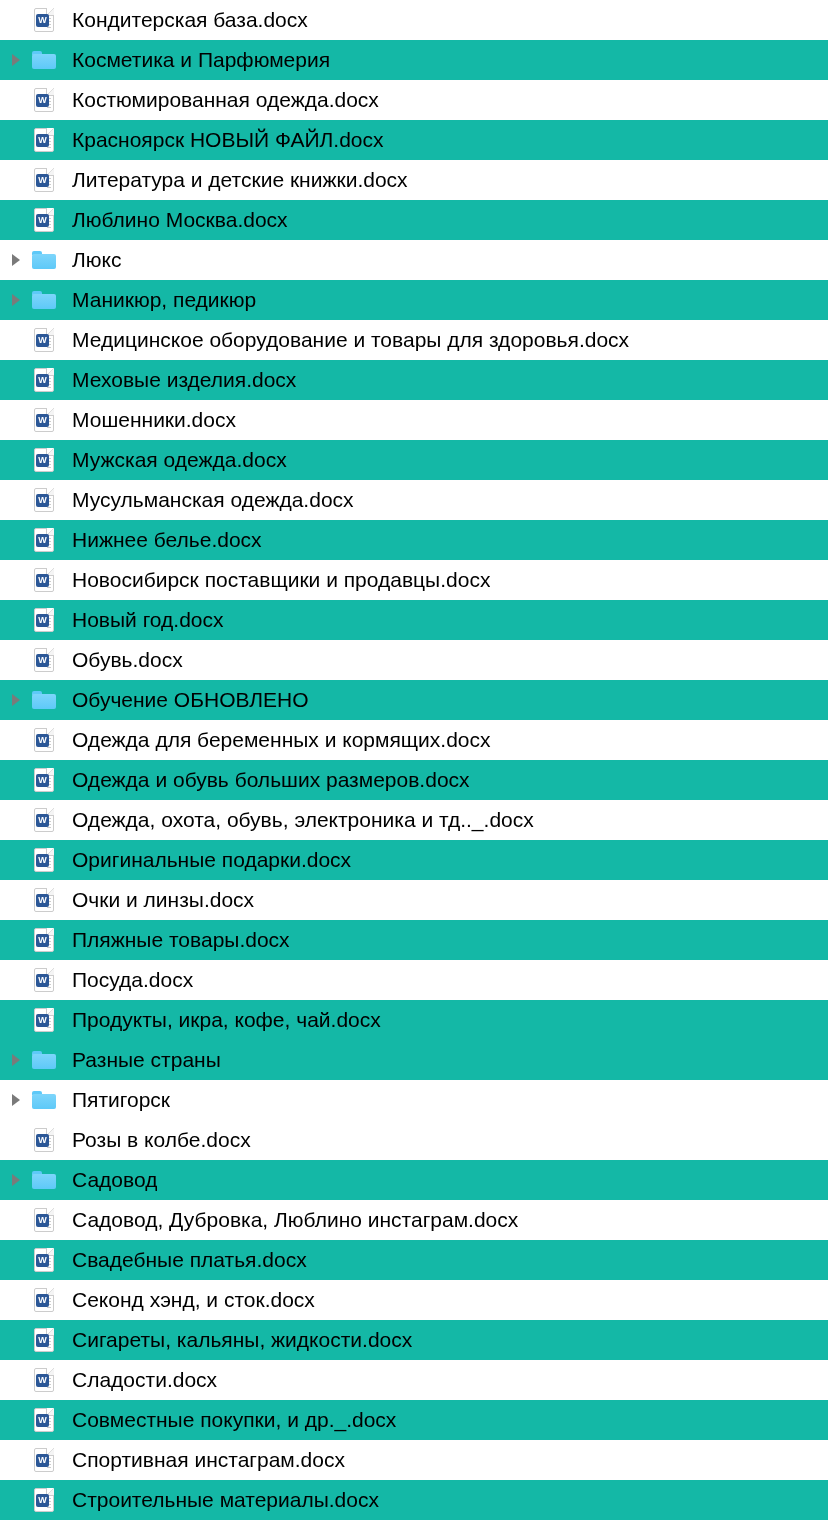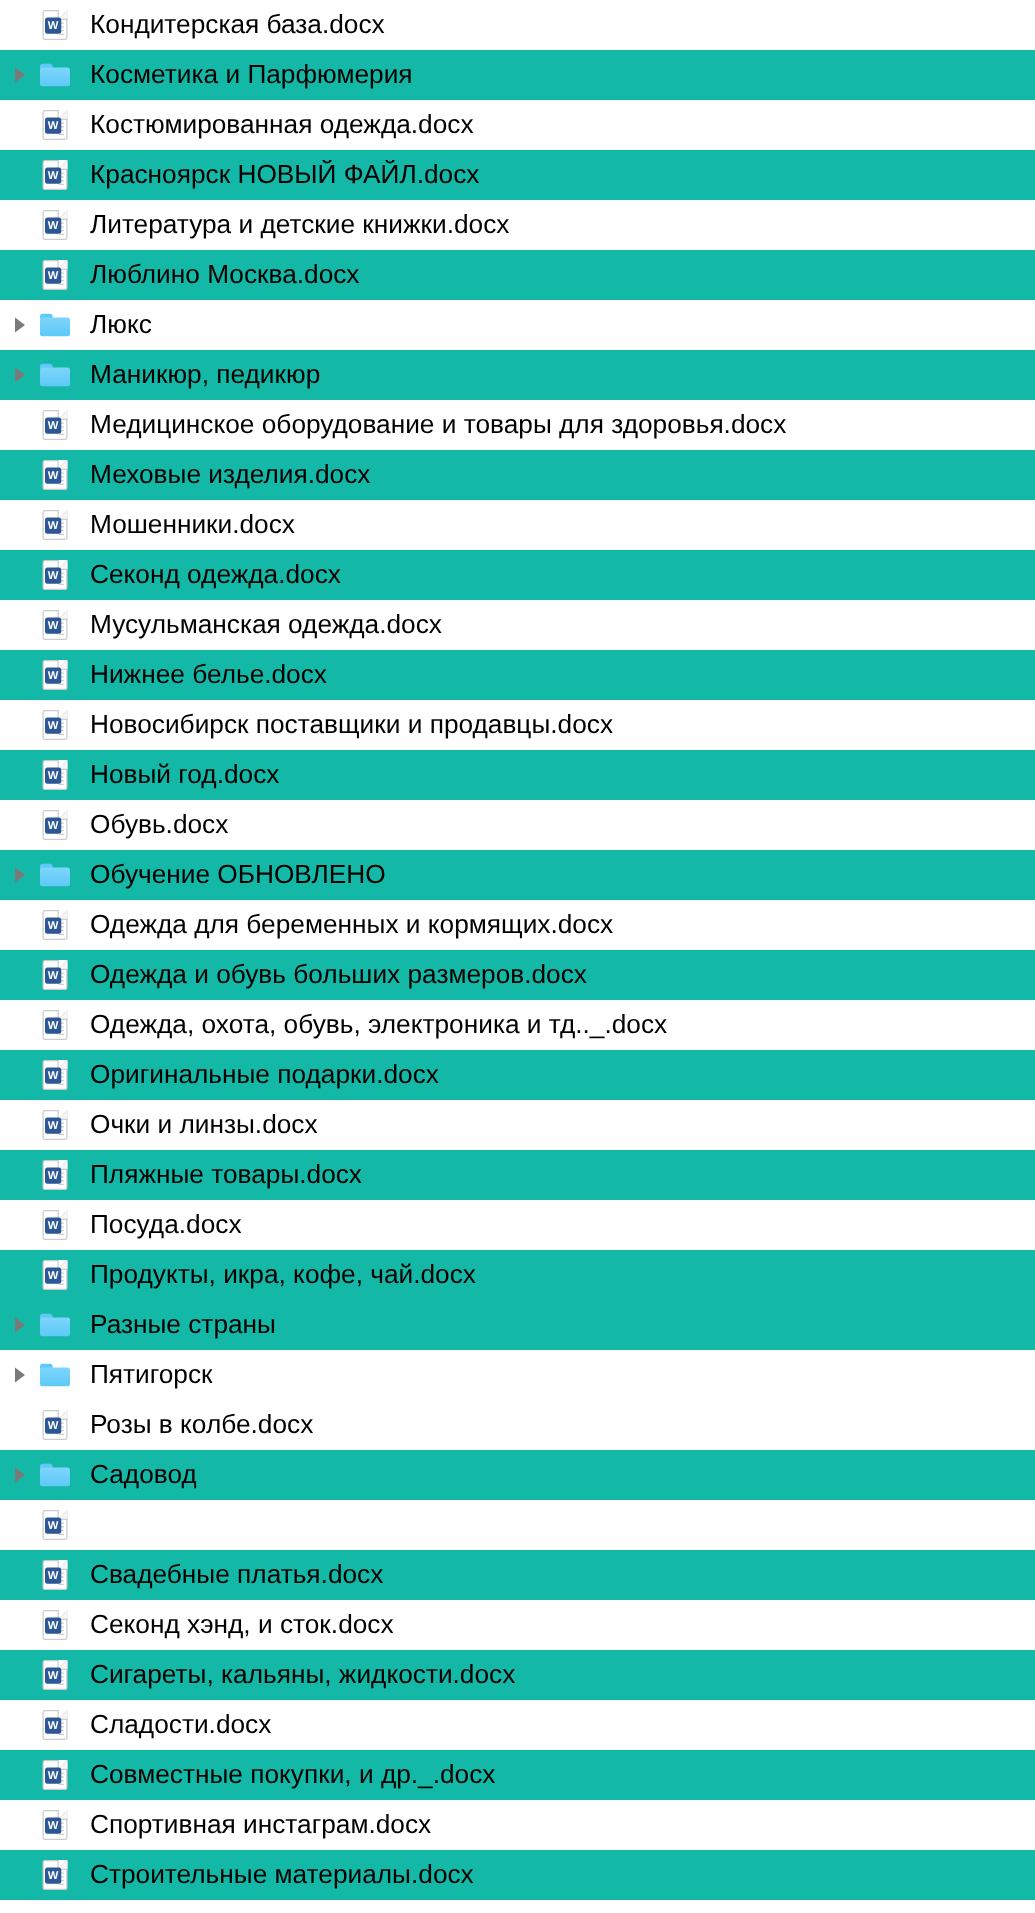--- a/index.html
+++ b/index.html
@@ -290,21 +290,21 @@
         <div class="docx-icon">
           <div class="docx-badge">W</div>
           <div class="docx-lines">
             <span></span>
             <span></span>
             <span></span>
             <span></span>
           </div>
         </div>
       </div>
-      <div class="label-cell">Секонд одежда.docx</div>
+      <div class="label-cell">Мужская одежда.docx</div>
     </div>
     <div class="file-row">
       <div class="arrow-cell"></div>
       <div class="icon-cell">
         <div class="docx-icon">
           <div class="docx-badge">W</div>
           <div class="docx-lines">
             <span></span>
             <span></span>
             <span></span>
@@ -551,20 +551,21 @@
         <div class="docx-icon">
           <div class="docx-badge">W</div>
           <div class="docx-lines">
             <span></span>
             <span></span>
             <span></span>
             <span></span>
           </div>
         </div>
       </div>
+      <div class="label-cell">Садовод, Дубровка, Люблино инстаграм.docx</div>
     </div>
     <div class="file-row alt">
       <div class="arrow-cell"></div>
       <div class="icon-cell">
         <div class="docx-icon">
           <div class="docx-badge">W</div>
           <div class="docx-lines">
             <span></span>
             <span></span>
             <span></span>

